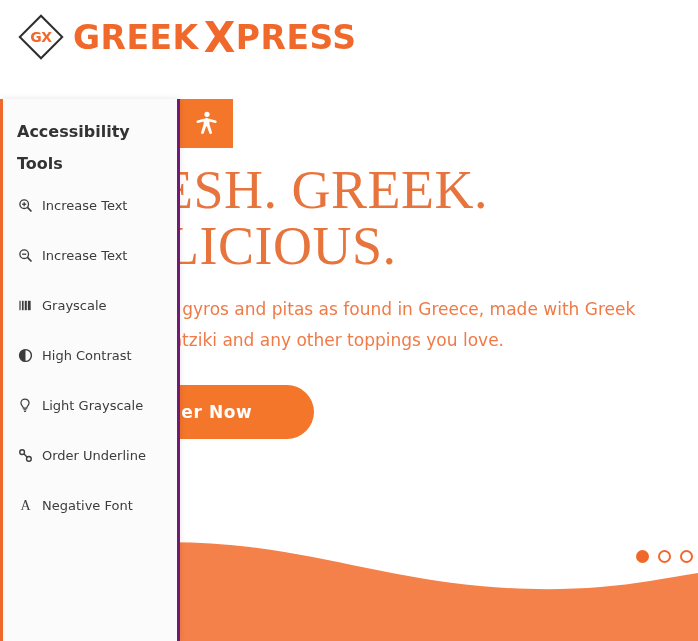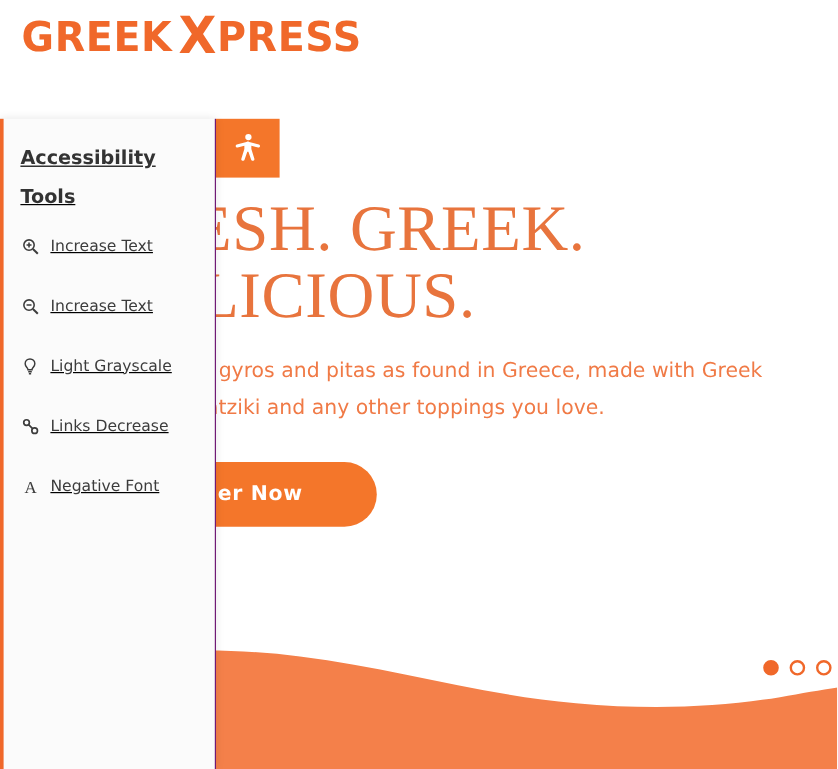--- a/index.html
+++ b/index.html
@@ -188,25 +188,24 @@
 
   
   #accessibility-panel {
     position: absolute;
     left: 0;
     top: 99px;
     width: 180px;
     height: 542px;
     background: #fbfbfb;
     border-left: 3px solid #f0682a;
-    border-right: 1px solid #701a75;
+    border-right: 3px solid #701a75;
     box-shadow: 0 0 7px rgba(0,0,0,0.10);
     z-index: 12;
     overflow: hidden;
-    text-decoration: underline;
   }
 
   #panel-title {
     margin: 17px 0 0 14px;
     width: 140px;
     font-family: "DejaVu Sans", sans-serif;
     font-size: 16px;
     font-weight: bold;
     line-height: 32px;
     color: #333333;
@@ -255,20 +254,24 @@
       <span class="dot"></span>
     </div>
 
     <svg id="hero-wave" viewBox="0 0 698 110" preserveAspectRatio="none">
       <path d="M0,30 C90,12 170,6 250,16 C330,26 400,48 480,55 C545,61 600,58 650,50 C668,47 684,44 698,42 L698,110 L0,110 Z" fill="#f4804a"></path>
     </svg>
   </div>
 
   <div id="site-header">
     <div id="logo">
+      <div id="logo-diamond">
+        <span class="dm"></span>
+        <span class="gx">GX</span>
+      </div>
       <div id="logo-wordmark">
         <span>GREEK</span>
         <span class="w2"><span class="bigx">X</span><span>PRESS</span></span>
       </div>
     </div>
   </div>
 
   <button id="accessibility-toggle">
     <svg width="30" height="30" viewBox="0 0 24 24" fill="#ffffff">
       <circle cx="12" cy="4.2" r="2.1"></circle>
@@ -296,21 +299,41 @@
       <span class="ico">
         <svg width="15" height="15" viewBox="0 0 16 16" fill="none" stroke="#3c3c3c" stroke-width="1.4">
           <circle cx="6.6" cy="6.6" r="4.6"></circle>
             <line x1="10.1" y1="10.1" x2="14.4" y2="14.4" stroke-width="1.8"></line>
           <line x1="4.4" y1="6.6" x2="8.8" y2="6.6"></line>
         </svg>
       </span>
       <span class="lbl">Increase Text</span>
     </div>
 
-
+    <div class="a11y-item">
+      <span class="ico">
+        <svg width="15" height="15" viewBox="0 0 16 16" fill="#3c3c3c">
+          <rect x="1.5" y="3" width="1.3" height="10"></rect>
+            <rect x="4.2" y="3" width="1.8" height="10"></rect>
+          <rect x="7.2" y="3" width="2.2" height="10"></rect>
+            <rect x="10.5" y="3" width="3.0" height="10"></rect>
+        </svg>
+      </span>
+      <span class="lbl">Grayscale</span>
+    </div>
+
+    <div class="a11y-item">
+      <span class="ico">
+        <svg width="15" height="15" viewBox="0 0 16 16">
+          <circle cx="8" cy="8" r="6.3" fill="none" stroke="#3c3c3c" stroke-width="1.5"></circle>
+          <path d="M8 1.7 A6.3 6.3 0 0 0 8 14.3 Z" fill="#3c3c3c"></path>
+        </svg>
+      </span>
+      <span class="lbl">High Contrast</span>
+    </div>
 
 
     <div class="a11y-item">
       <span class="ico">
         <svg width="14" height="15" viewBox="0 0 14 16" fill="none" stroke="#3c3c3c" stroke-width="1.3">
           <path d="M7 1.2c-2.5 0-4.3 1.9-4.3 4.2 0 1.7 1 2.7 1.8 3.7 .5 .6 .7 1.1 .7 1.7h3.6c0-.6 .2-1.1 .7-1.7 .8-1 1.8-2 1.8-3.7 0-2.3-1.8-4.2-4.3-4.2z"></path>
           <line x1="5.4" y1="12.6" x2="8.6" y2="12.6"></line>
           <line x1="6.0" y1="14.4" x2="8.0" y2="14.4"></line>
         </svg>
       </span>
@@ -318,21 +341,21 @@
     </div>
 
     <div class="a11y-item">
       <span class="ico">
         <svg width="15" height="15" viewBox="0 0 16 16" fill="none" stroke="#3c3c3c" stroke-width="1.5">
           <circle cx="4.4" cy="4.4" r="2.5"></circle>
           <circle cx="11.6" cy="11.6" r="2.5"></circle>
           <line x1="6.2" y1="6.2" x2="9.8" y2="9.8"></line>
         </svg>
       </span>
-      <span class="lbl">Links Decrease</span>
+      <span class="lbl">Order Underline</span>
     </div>
 
     <div class="a11y-item">
       <span class="ico">
         <svg width="15" height="15" viewBox="0 0 16 16">
           <text x="8" y="13.3" font-family="Liberation Serif, serif" font-size="15" fill="#3c3c3c" text-anchor="middle">A</text>
         </svg>
       </span>
       <span class="lbl">Negative Font</span>
     </div>

